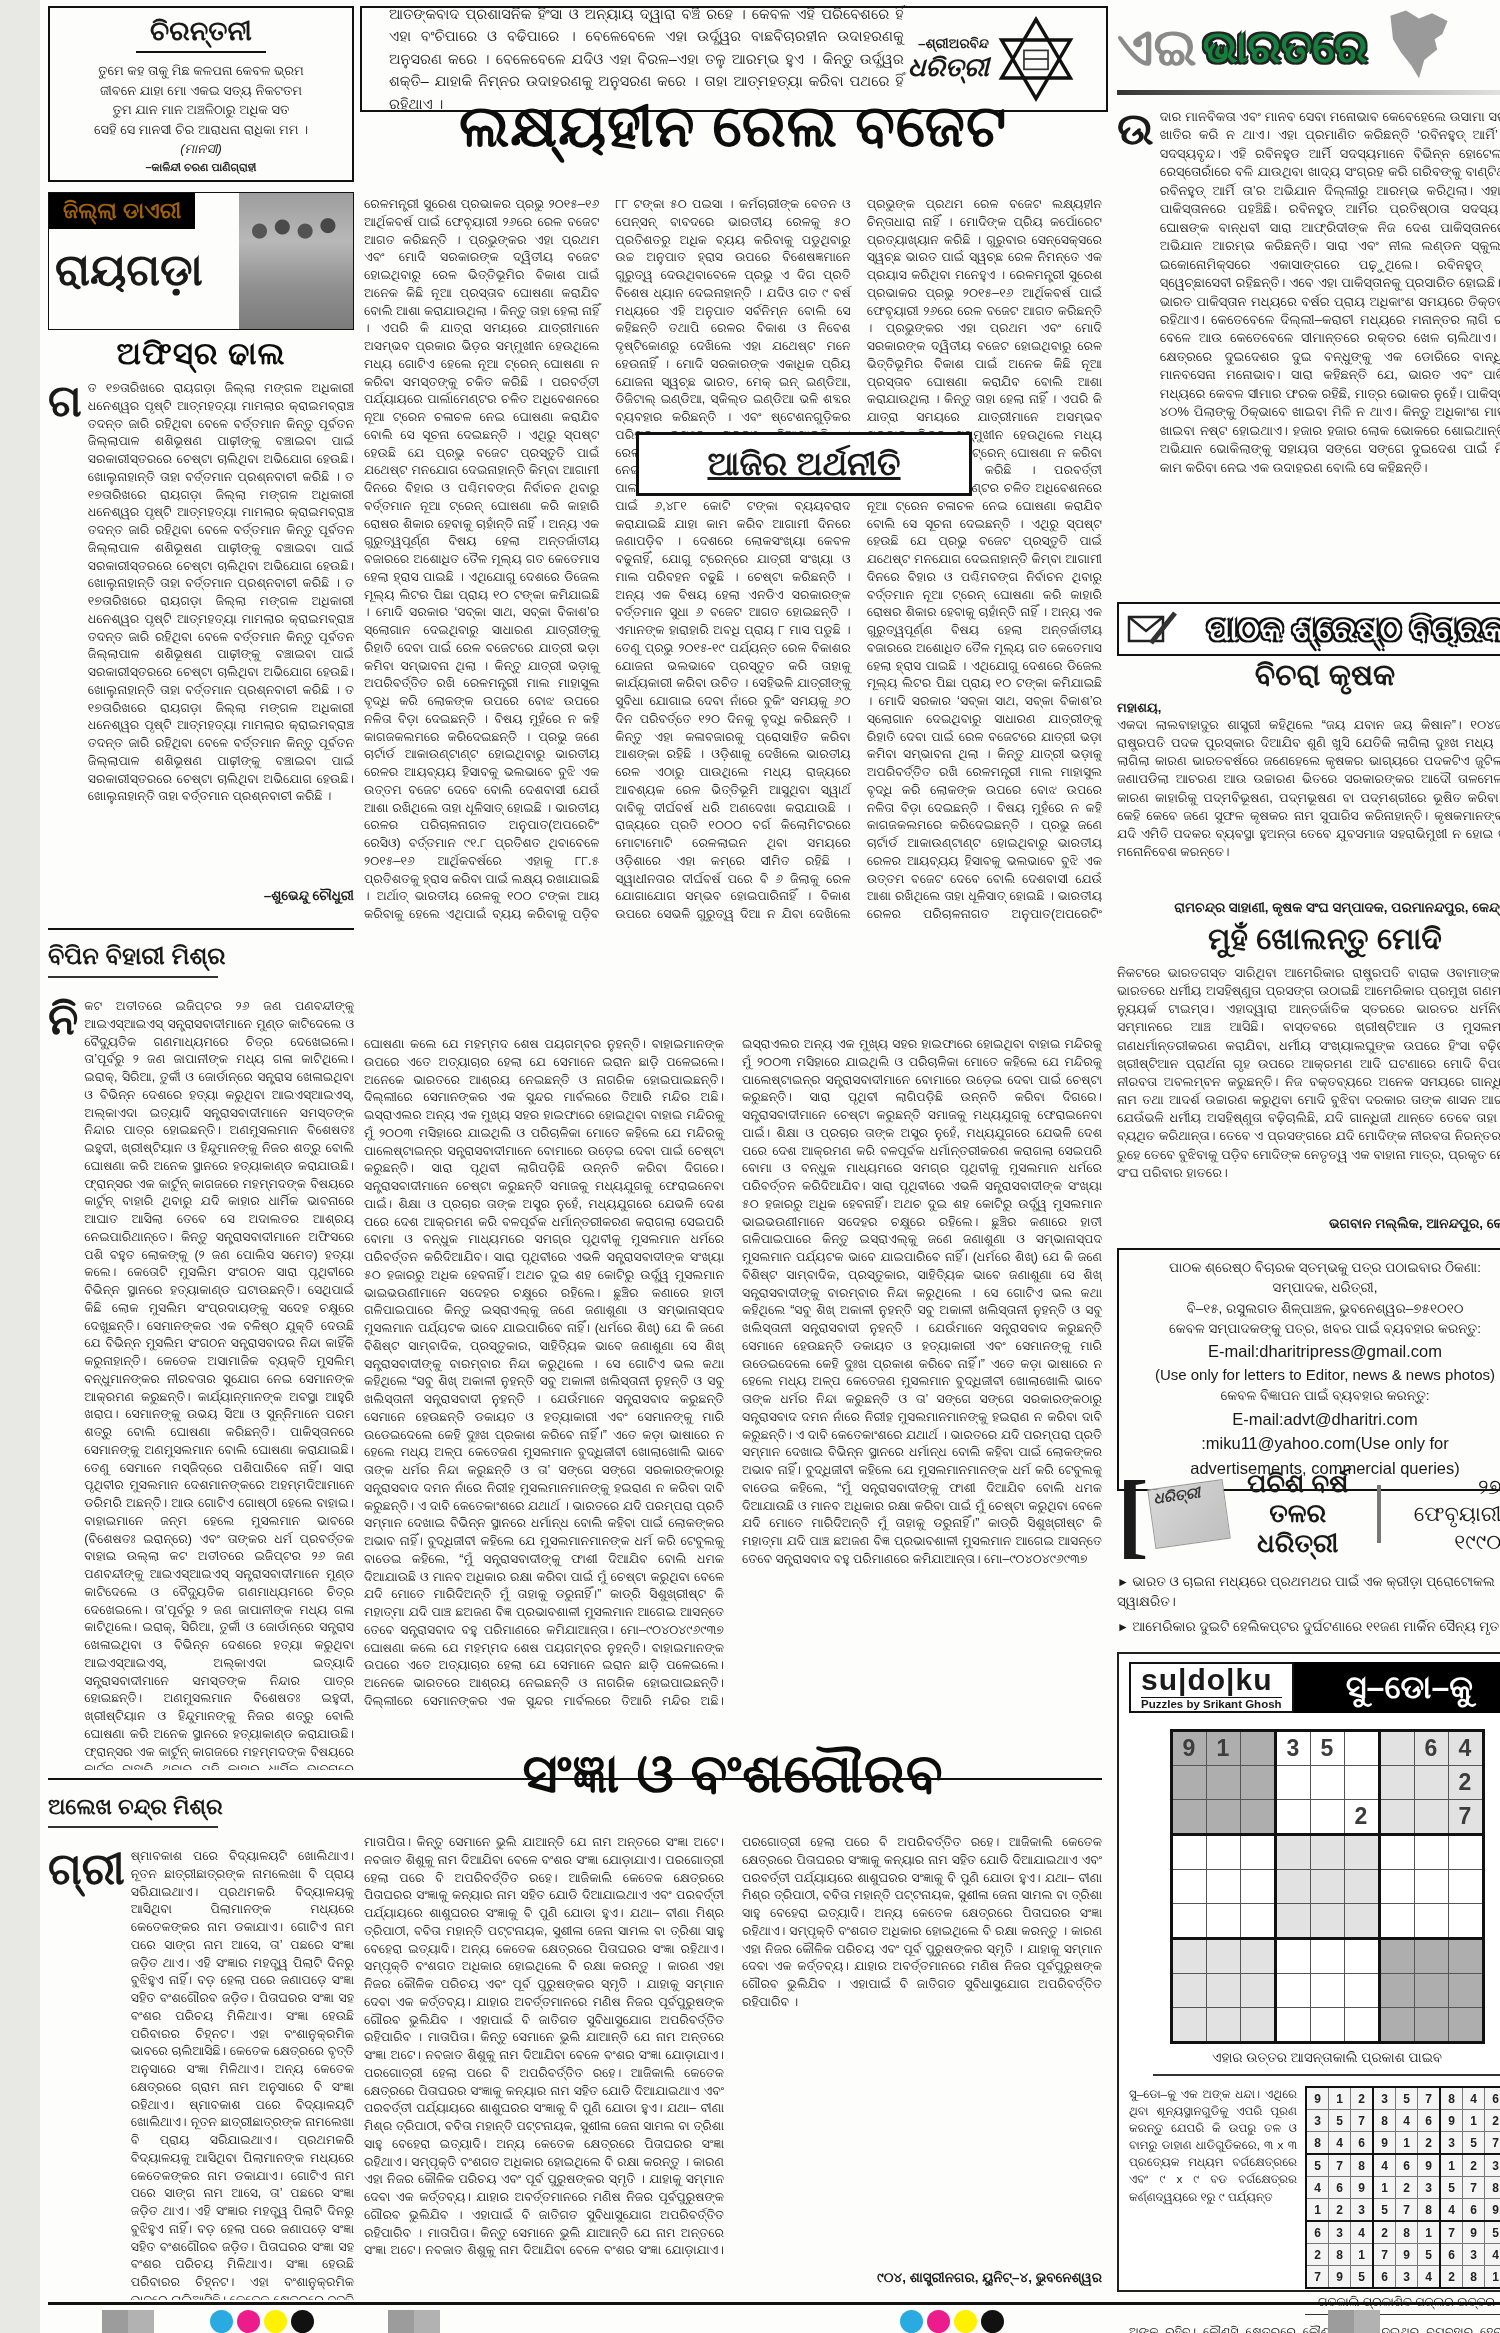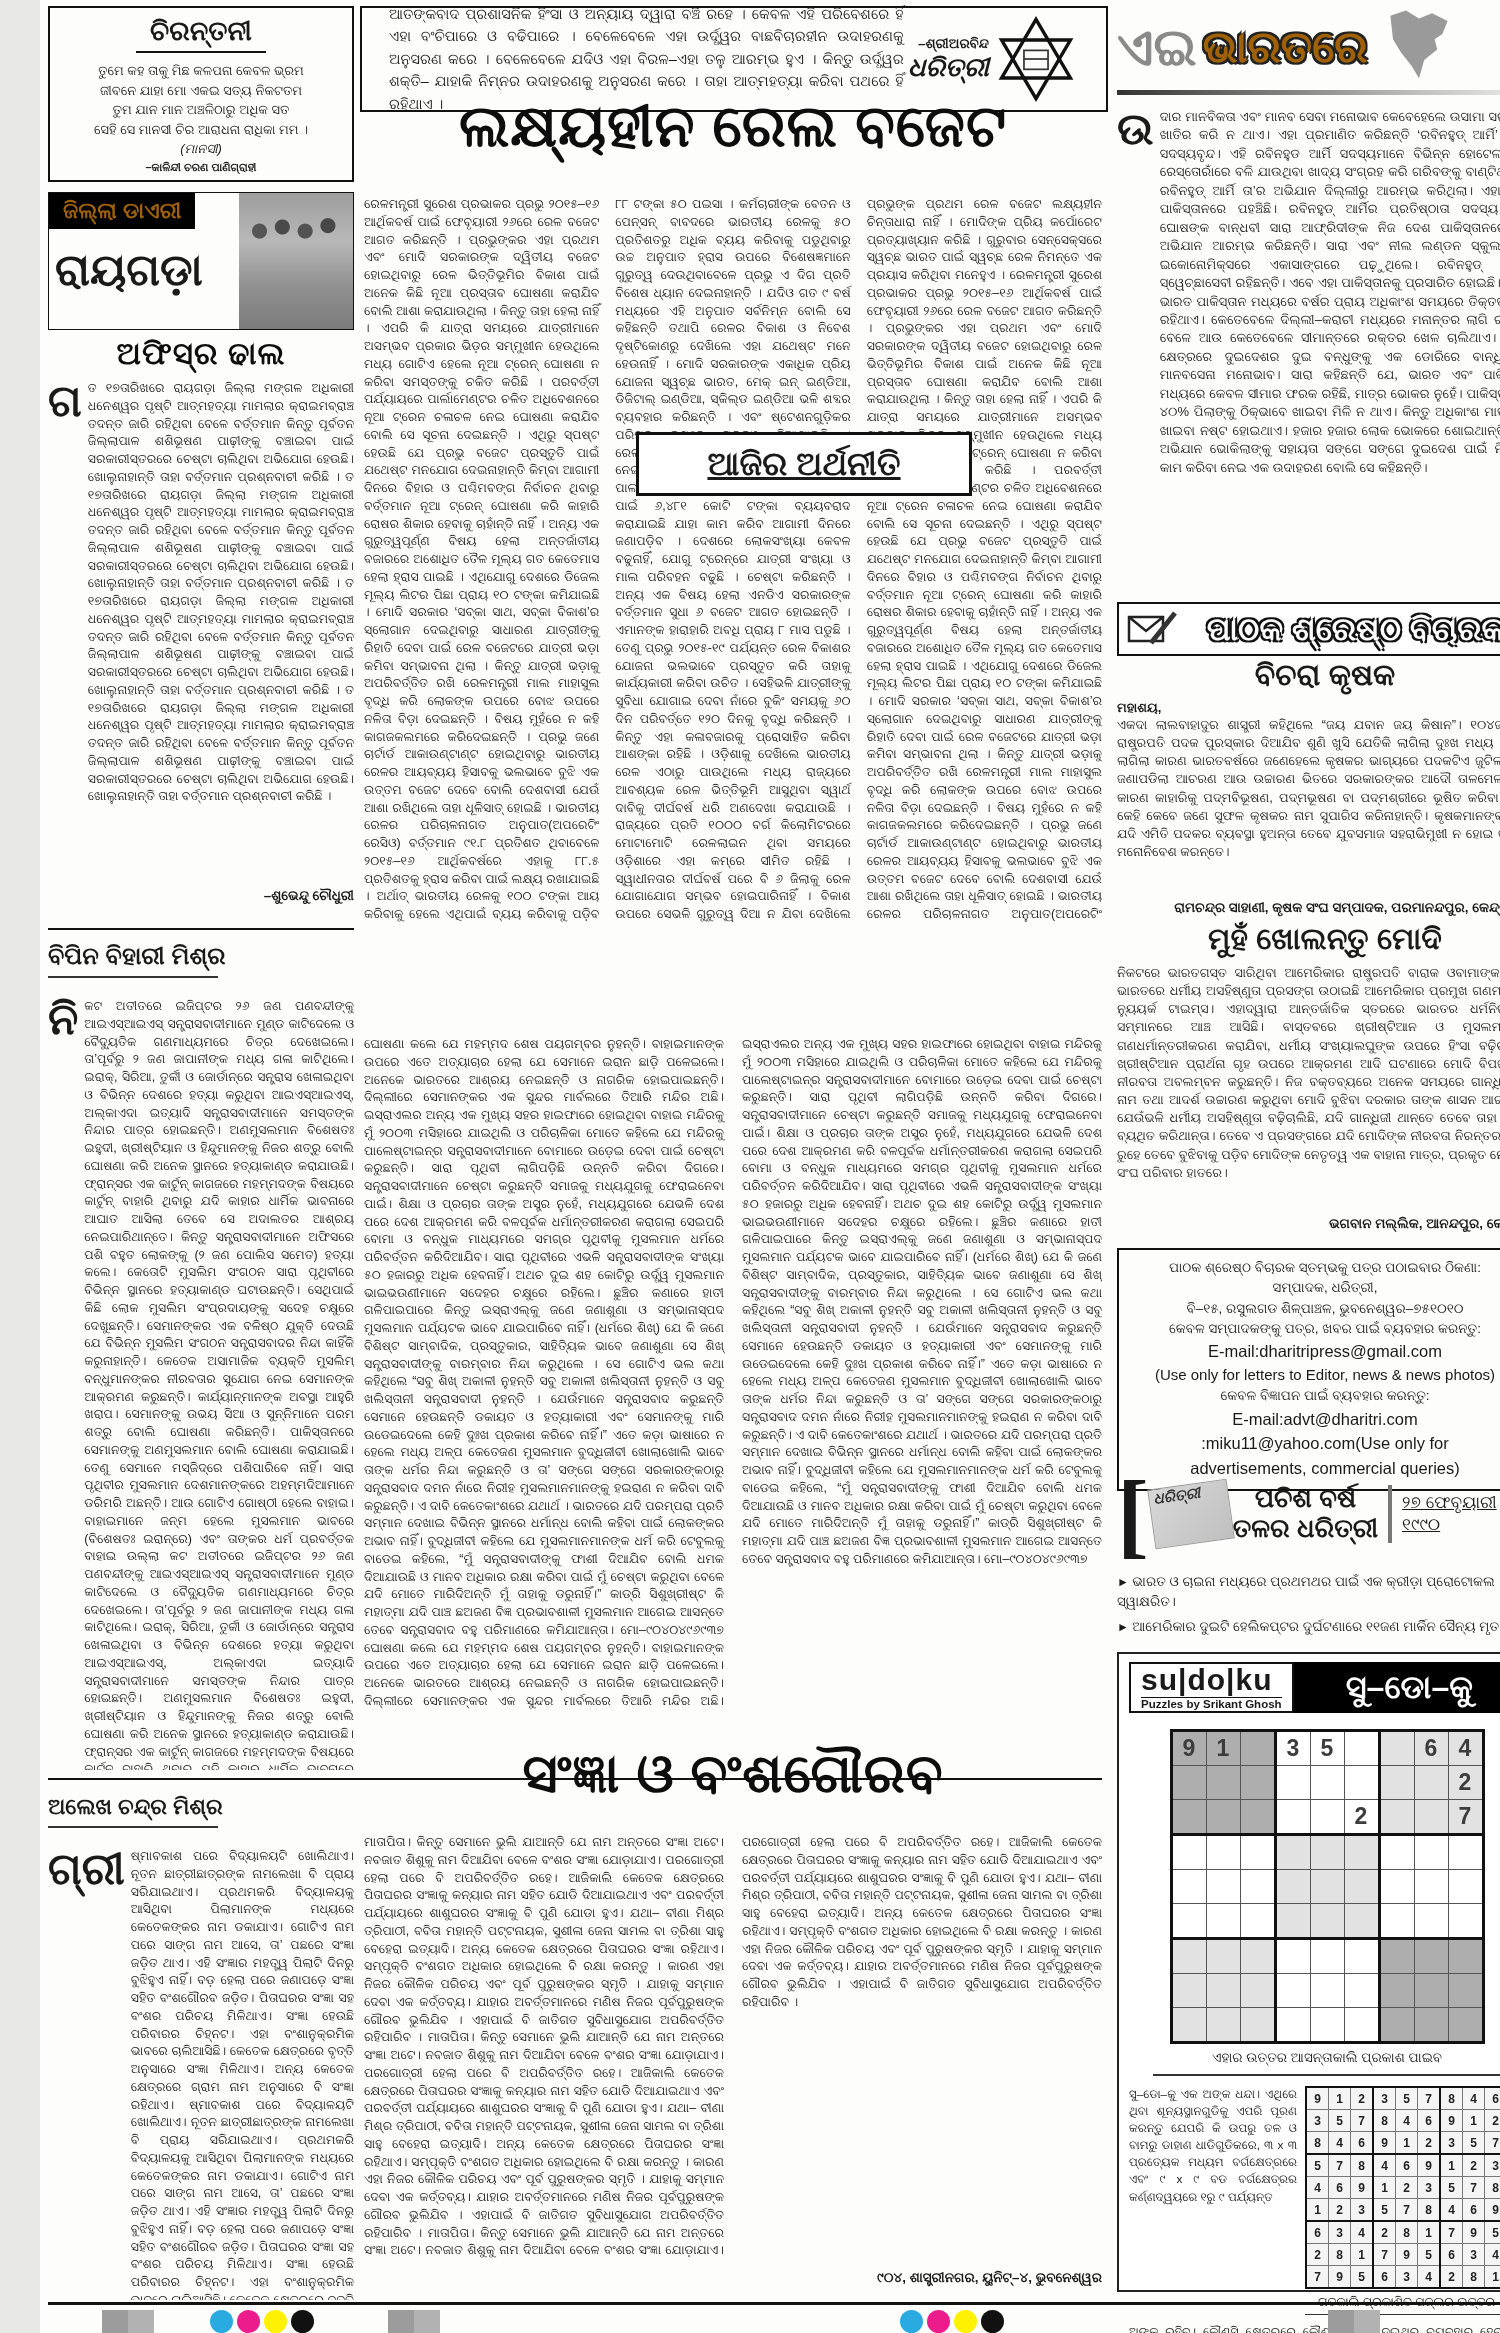--- a/index.html
+++ b/index.html
@@ -18,21 +18,21 @@
   .poem-src{font-size:13px;margin-top:2px;font-style:italic;}
   .poem-auth{font-size:11px;font-weight:bold;margin-top:4px;}
   
   .quote-box{border:2.5px solid #111;padding:8px 27px;display:flex;gap:4px;align-items:center;}
   .quote-text{font-size:14.5px;line-height:1.55;flex:1;}
   .quote-auth{font-size:13.5px;font-weight:bold;text-align:right;}
   .dh-logo{font-size:26px;font-weight:bold;font-style:italic;}
   
   .eib{display:flex;align-items:center;gap:6px;}
   .eib-big{font-size:52px;font-weight:bold;color:#8a8a8a;line-height:1;}
-  .eib-word{font-size:44px;font-weight:bold;color:#a16207;line-height:1;
+  .eib-word{font-size:44px;font-weight:bold;color:#15803d;line-height:1;
             text-shadow:-2px -2px 0 #222,2px -2px 0 #222,-2px 2px 0 #222,2px 2px 0 #222;}
   .eib-line{height:5px;background:linear-gradient(90deg,#333,#bbb 70%,#eee);margin-top:4px;}
   
   .dd-box{border:1.5px solid #111;height:100%;position:relative;}
   .dd-label{position:absolute;left:0;top:0;background:#000;color:#a16207;font-size:22px;font-weight:bold;
             padding:5px 14px;}
   .dd-place{position:absolute;left:6px;top:52px;font-size:44px;font-weight:bold;}
   .dd-photo{position:absolute;right:0;top:0;width:114px;height:100%;
      background:
        radial-gradient(circle at 18% 28%,#555 0 7px,transparent 8px),
@@ -58,21 +58,21 @@
   .contact-box div:nth-child(9),.contact-box div:nth-child(10){font-size:16.5px;}
   .contact-box div:nth-child(6){font-size:15px;}
   
   .flash{display:flex;align-items:center;}
   .bracket{font-size:95px;font-weight:bold;line-height:.8;font-family:"Liberation Serif",serif;}
   .flash-paper{width:78px;height:58px;background:linear-gradient(135deg,#d8d8d8,#bfbfbf);
      transform:rotate(-8deg);border:1px solid #999;position:relative;margin:0 2px;}
   .flash-paper span{position:absolute;top:0;left:4px;font-size:15px;font-weight:bold;font-style:italic;color:#333;}
   .flash-title{font-size:26px;font-weight:bold;text-align:center;line-height:1.15;}
   .flash-sep{width:4px;height:58px;background:#777;margin:0 10px;}
-  .flash-date{font-size:17px;text-align:left;line-height:1.3;text-decoration:underline;}
+  .flash-date{font-size:21px;text-align:right;line-height:1.3;}
   .flash-item{font-size:13.5px;line-height:1.45;margin-bottom:6px;}
   .flash-item::before{content:"► ";font-size:12px;}
   
   .sudoku-wrap{border:2px solid #222;padding:8px 10px;background:#fff;}
   .sdk-head{display:flex;}
   .sdk-logo-box{border:2.5px solid #111;padding:1px 10px;background:#fff;}
   .sdk-logo{font-size:30px;font-weight:bold;letter-spacing:1px;line-height:1;}
   .sdk-credit{font-size:11.5px;font-weight:bold;border-top:1.5px solid #111;margin-top:2px;}
   .sdk-odia{flex:1;background:#000;color:#fff;font-size:32px;font-weight:bold;display:flex;
             align-items:center;justify-content:center;}

